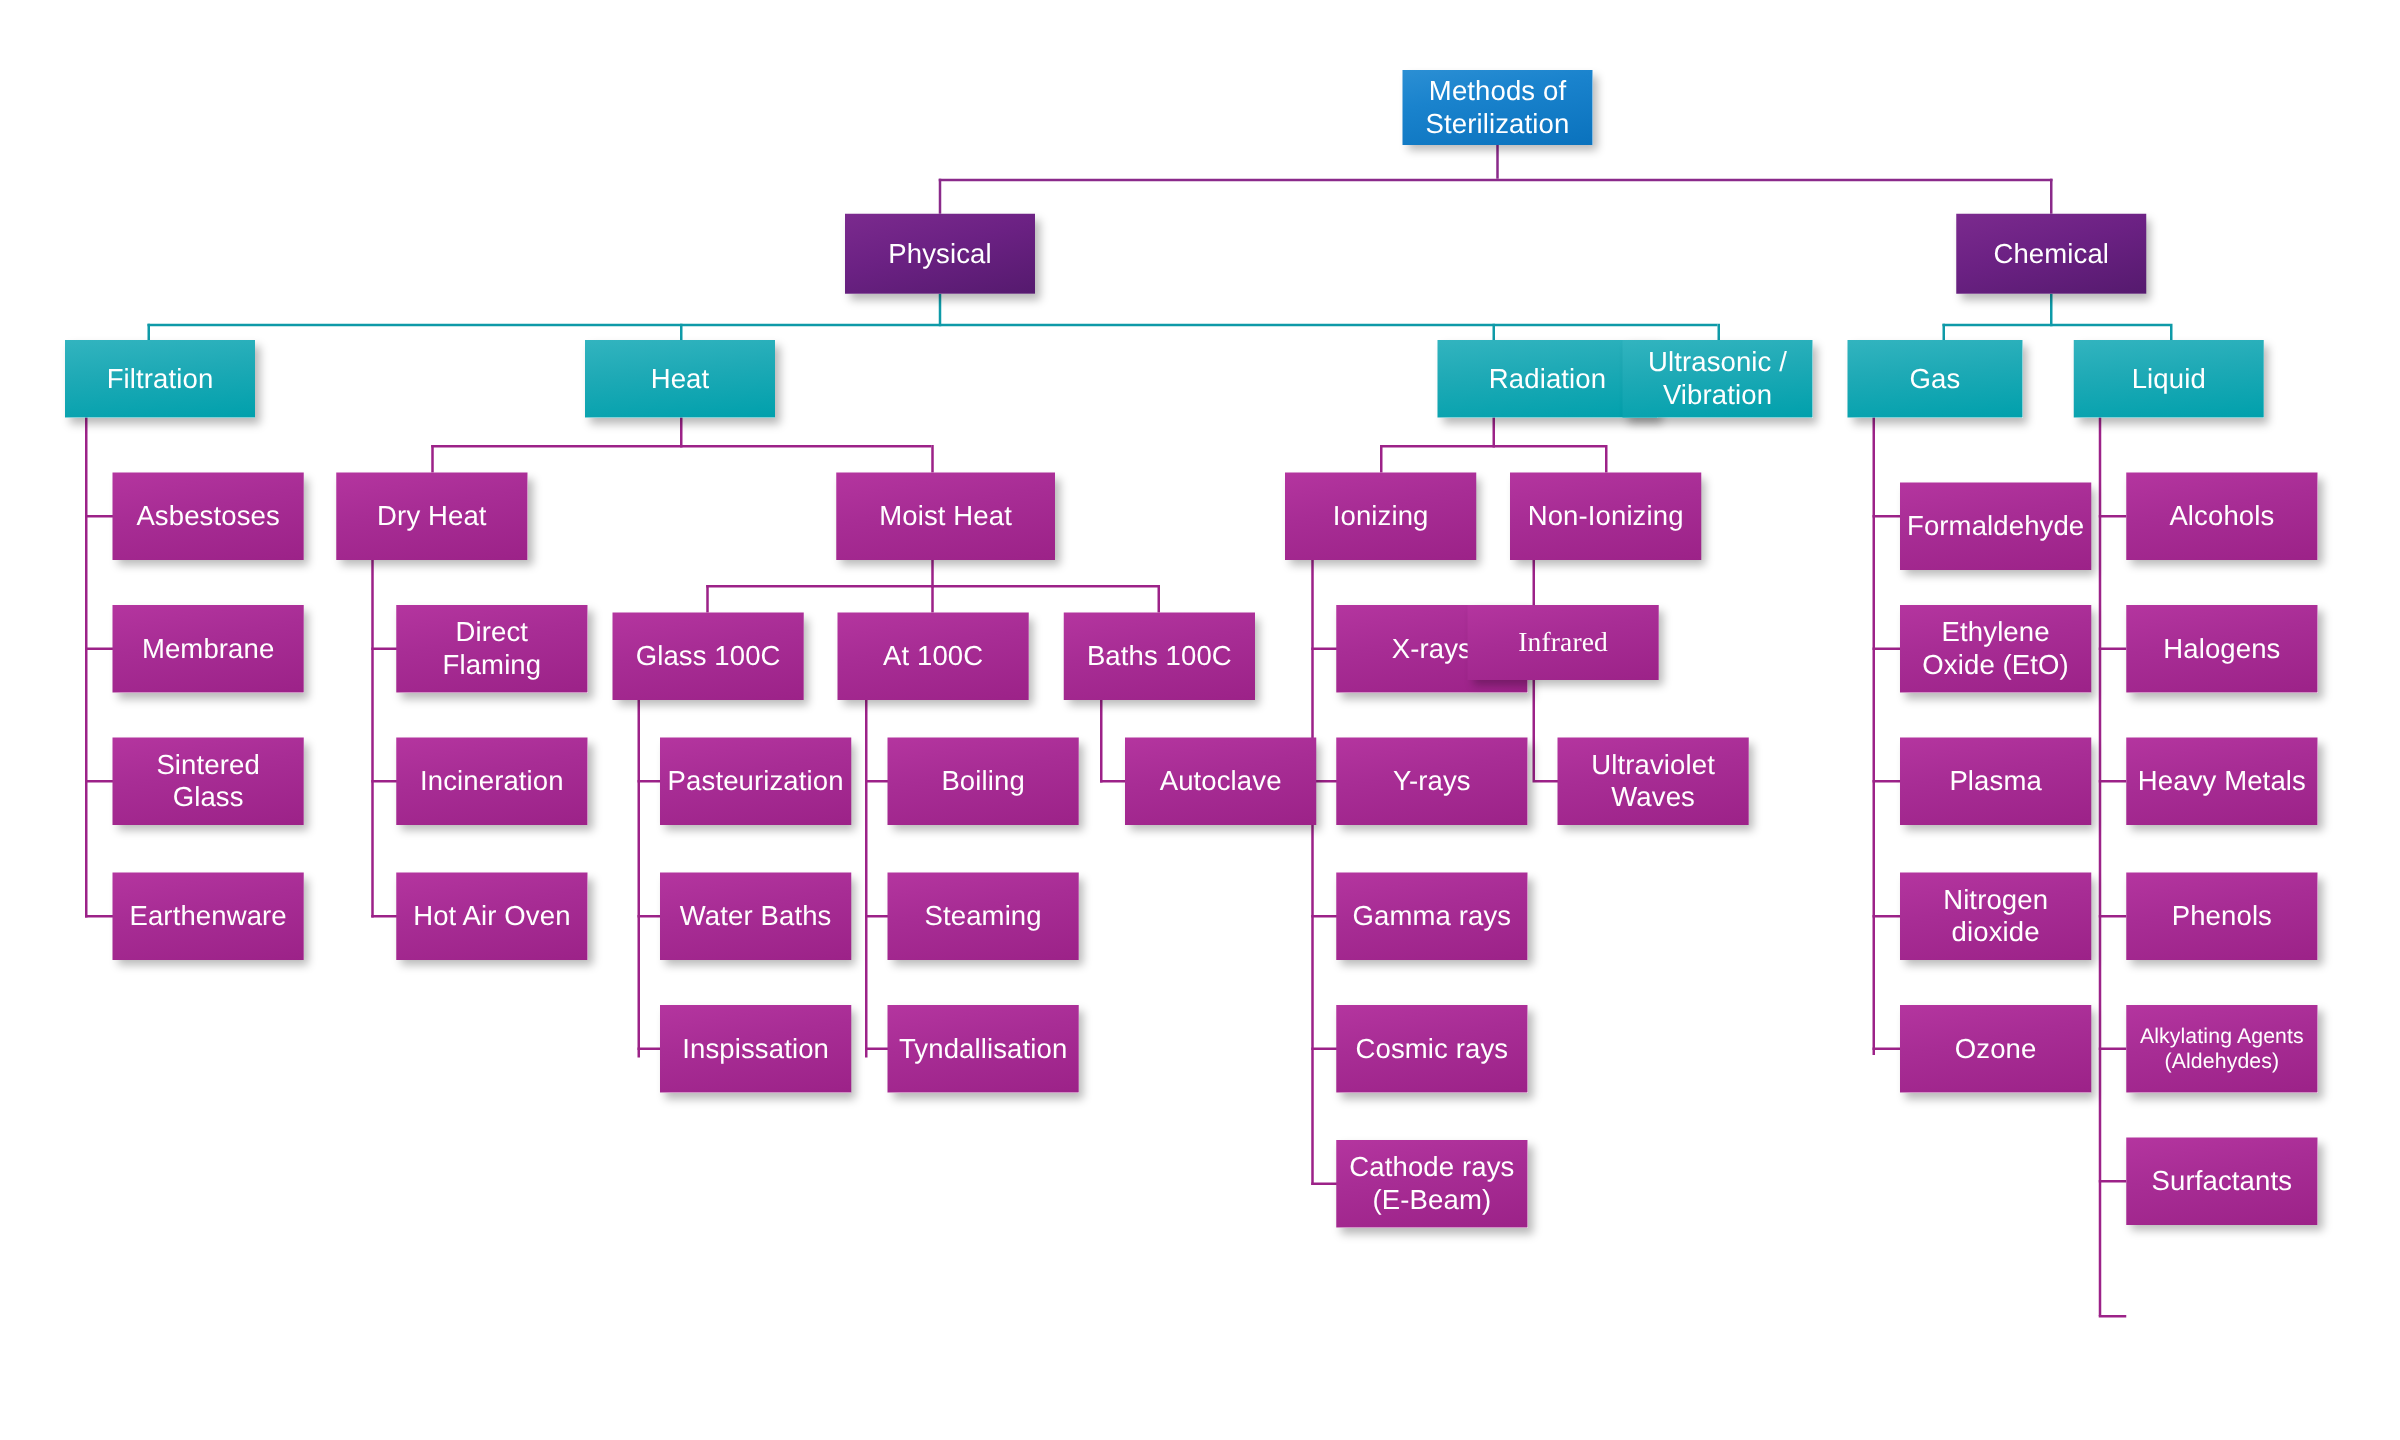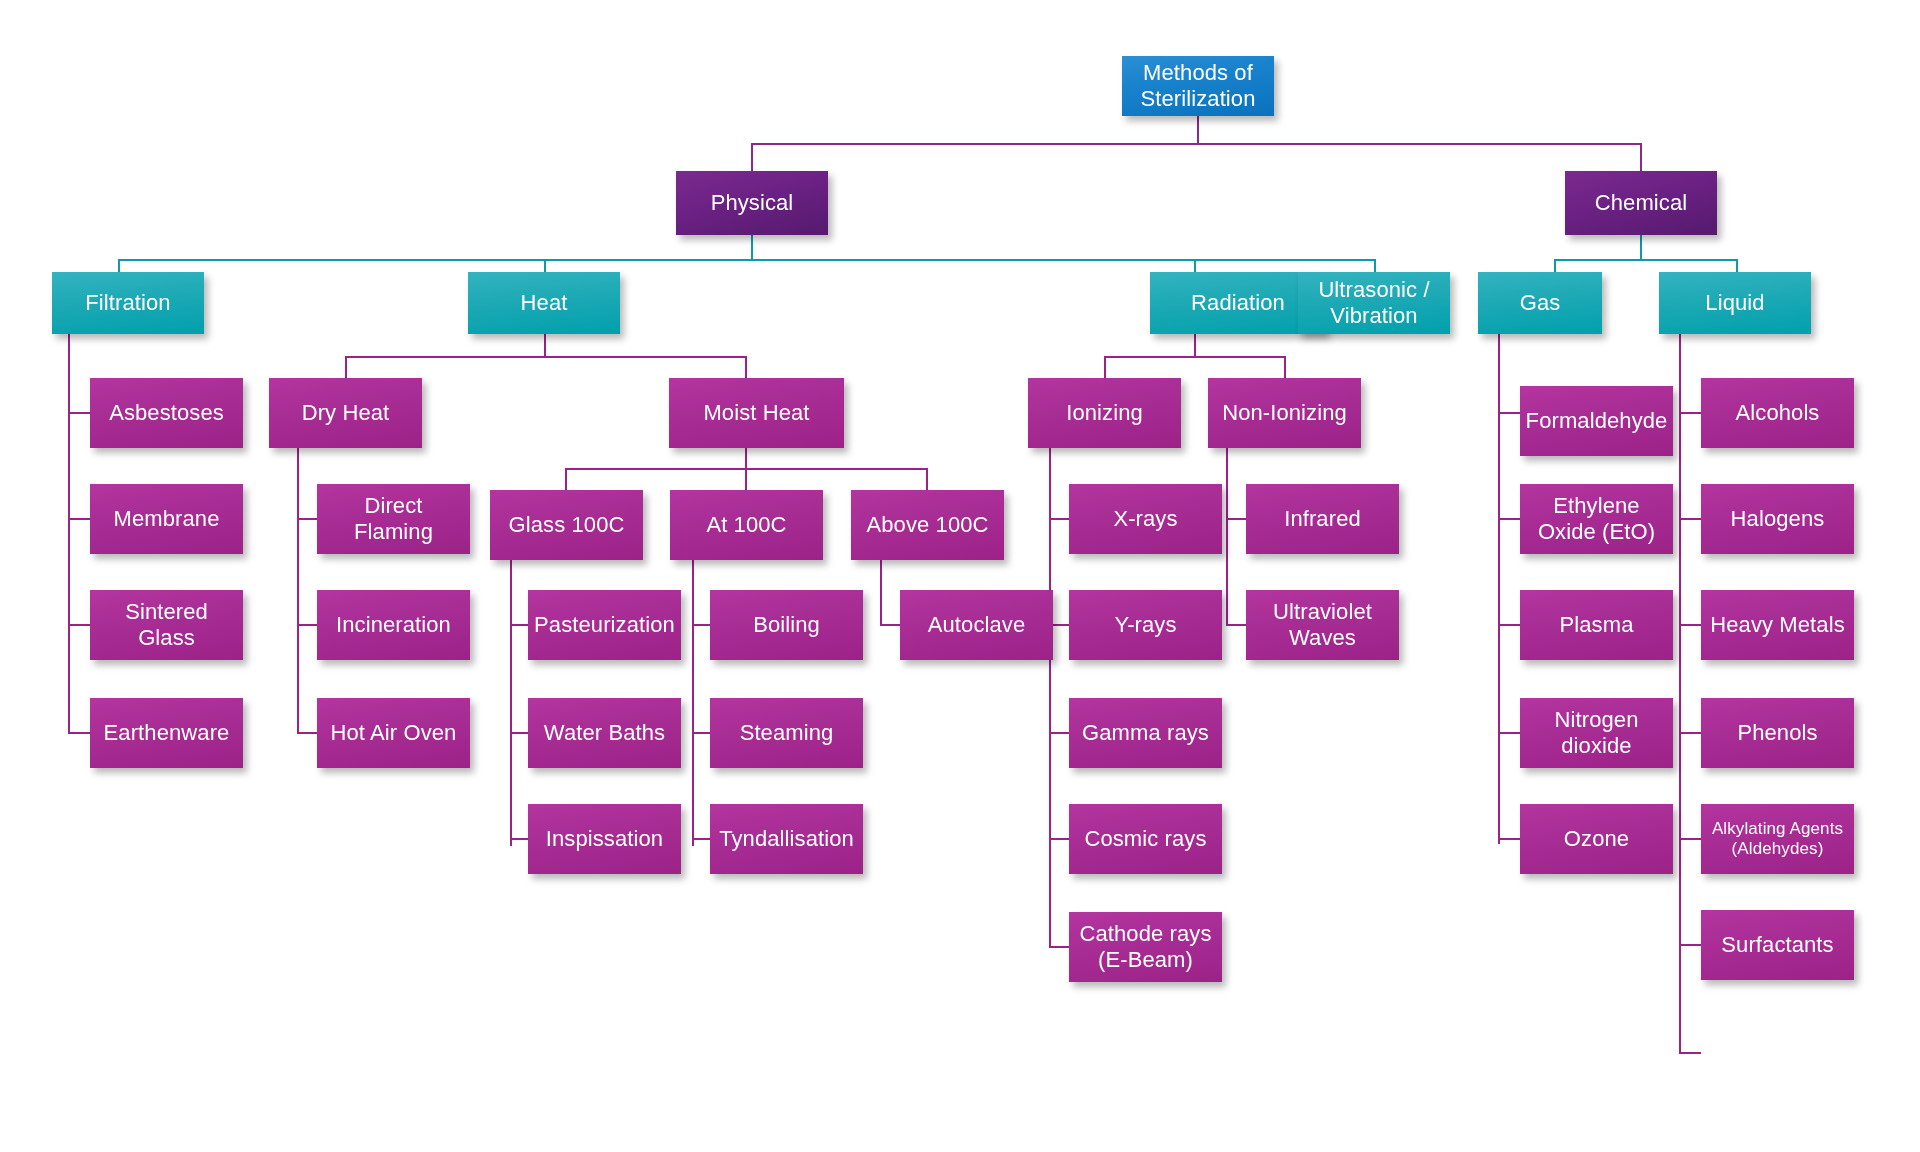--- a/index.html
+++ b/index.html
@@ -174,21 +174,21 @@
   <div class="node n-teal" style="left:468px; top:272px; width:152px; height:62px;">
     <span>Heat</span>
   </div>
   <div class="node n-teal" style="left:1118px; top:272px; width:176px; height:62px;margin-left:32px;">
     <span>Radiation</span>
   </div>
   <div class="node n-teal" style="left:1298px; top:272px; width:152px; height:62px;">
     <span>Ultrasonic /
 Vibration</span>
   </div>
-  <div class="node n-teal" style="left:1478px; top:272px; width:124px; height:62px;">
+  <div class="node n-teal" style="left:1478px; top:272px; width:140px; height:62px;">
     <span>Gas</span>
   </div>
   <div class="node n-teal" style="left:1659px; top:272px; width:152px; height:62px;">
     <span>Liquid</span>
   </div>
 
   <div class="node n-mag" style="left:90px; top:378px; width:153px; height:70px;">
     <span>Asbestoses</span>
   </div>
   <div class="node n-mag" style="left:90px; top:484px; width:153px; height:70px;">
@@ -240,21 +240,21 @@
     <span>Boiling</span>
   </div>
   <div class="node n-mag" style="left:710px; top:698px; width:153px; height:70px;">
     <span>Steaming</span>
   </div>
   <div class="node n-mag" style="left:710px; top:804px; width:153px; height:70px;">
     <span>Tyndallisation</span>
   </div>
 
   <div class="node n-mag" style="left:851px; top:490px; width:153px; height:70px;">
-    <span>Above 100C</span>
+    <span>Baths 100C</span>
   </div>
   <div class="node n-mag" style="left:900px; top:590px; width:153px; height:70px;">
     <span>Autoclave</span>
   </div>
 
   <div class="node n-mag" style="left:1028px; top:378px; width:153px; height:70px;">
     <span>Ionizing</span>
   </div>
   <div class="node n-mag" style="left:1069px; top:484px; width:153px; height:70px;">
     <span>X-rays</span>
@@ -269,21 +269,21 @@
     <span>Cosmic rays</span>
   </div>
   <div class="node n-mag" style="left:1069px; top:912px; width:153px; height:70px;">
     <span>Cathode rays
 (E-Beam)</span>
   </div>
 
   <div class="node n-mag" style="left:1208px; top:378px; width:153px; height:70px;">
     <span>Non-Ionizing</span>
   </div>
-  <div class="node n-mag" style="left:1246px; top:484px; width:153px; height:70px;">
+  <div class="node n-mag" style="left:1174px; top:484px; width:153px; height:60px;font-family:Liberation Serif, serif;">
     <span>Infrared</span>
   </div>
   <div class="node n-mag" style="left:1246px; top:590px; width:153px; height:70px;">
     <span>Ultraviolet
 Waves</span>
   </div>
 
   <div class="node n-mag" style="left:1520px; top:386px; width:153px; height:70px;">
     <span>Formaldehyde</span>
   </div>

